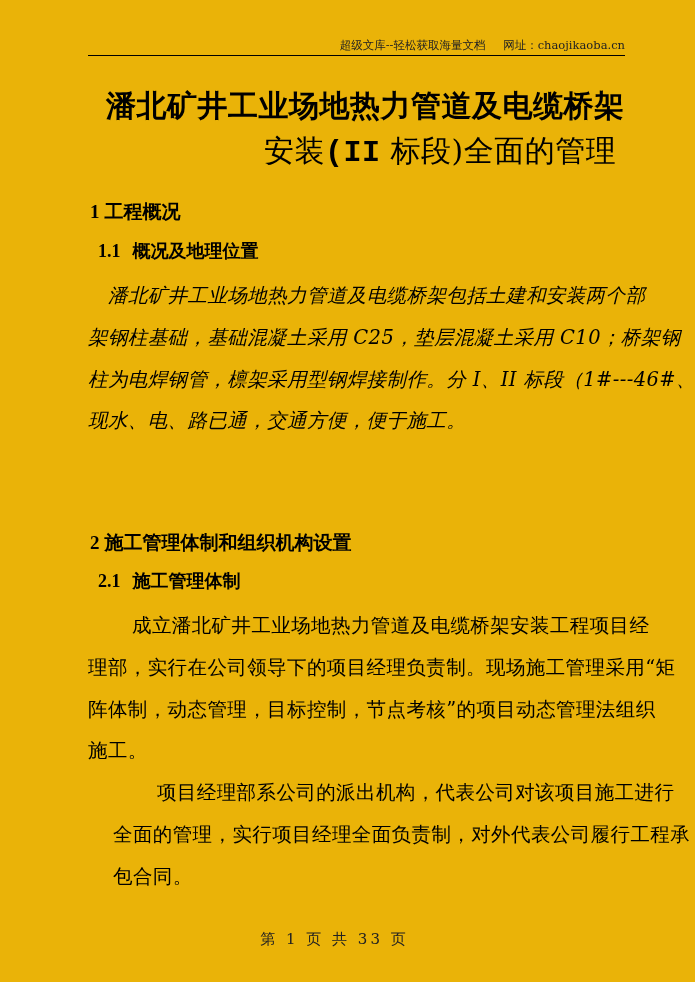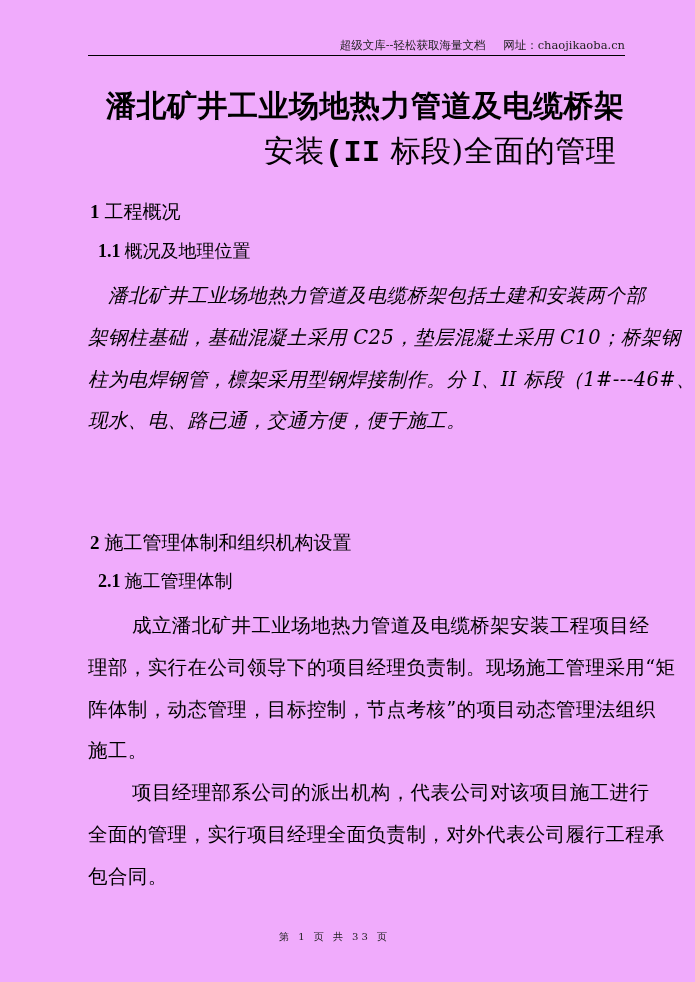--- a/index.html
+++ b/index.html
@@ -12,21 +12,21 @@
       height: 982px;
       position: relative;
       overflow: hidden;
       font-family: "DejaVu Serif", "Liberation Serif", serif;
       color: #000000;
     }
     .page {
       position: absolute;
       left: 0; top: 0;
       width: 695px; height: 982px;
-      background: #f0abfc;
+      background: #eab308;
     }
     .header {
       position: absolute;
       left: 88px;
       top: 38px;
       width: 537px;
       height: 17px;
       border-bottom: 1.5px solid #000;
       text-align: right;
       font-size: 11.5px;
@@ -53,42 +53,42 @@
       font-weight: bold;
     }
     .h1 .num { font-family: "Liberation Serif", serif; font-weight: bold; margin-right: 5px; }
     .h2 {
       position: absolute;
       left: 98px;
       font-size: 18px;
       line-height: 24px;
       font-weight: bold;
     }
-    .h2 .num { font-family: "Liberation Serif", serif; font-weight: bold; margin-right: 4px; }
-    .h1 .txt, .h2 .txt { font-weight: normal; }
+    .h2 .num { font-family: "Liberation Serif", serif; font-weight: bold; margin-right: 12px; }
+    .h1 .txt, .h2 .txt { font-weight: bold; }
     .para {
       position: absolute;
       left: 88px;
       width: 542px;
       font-size: 19.5px;
       line-height: 41.8px;
       text-align: justify;
       text-align-last: left;
       letter-spacing: 0.4px;
     }
     .para .line { display: block; white-space: nowrap; }
     .para .line.first-small { padding-left: 20px; }
     .para .line.first-indent { padding-left: 44px; }
     .footer {
       position: absolute;
       left: 0;
       top: 930px;
       width: 669px;
       text-align: center;
-      font-size: 10px;
+      font-size: 15px;
       color: #222;
       letter-spacing: 3px;
     }
   </style>
 </head>
 <body>
 
 <div class="page">
 
   <div class="header">
@@ -124,21 +124,21 @@
     <span class="num">2.1</span><span class="txt">施工管理体制</span>
   </div>
 
   <div class="para" style="top:605px;">
     <span class="line first-indent">成立潘北矿井工业场地热力管道及电缆桥架安装工程项目经</span>
     <span class="line">理部，实行在公司领导下的项目经理负责制。现场施工管理采用“矩</span>
     <span class="line">阵体制，动态管理，目标控制，节点考核”的项目动态管理法组织</span>
     <span class="line">施工。</span>
   </div>
 
-  <div class="para" style="top:772px;">
+  <div class="para" style="top:772px;margin-left:25px;">
     <span class="line first-indent">项目经理部系公司的派出机构，代表公司对该项目施工进行</span>
     <span class="line">全面的管理，实行项目经理全面负责制，对外代表公司履行工程承</span>
     <span class="line">包合同。</span>
   </div>
 
   <div class="footer">第 1 页 共 33 页</div>
 
 </div>
 
 </body></html>

